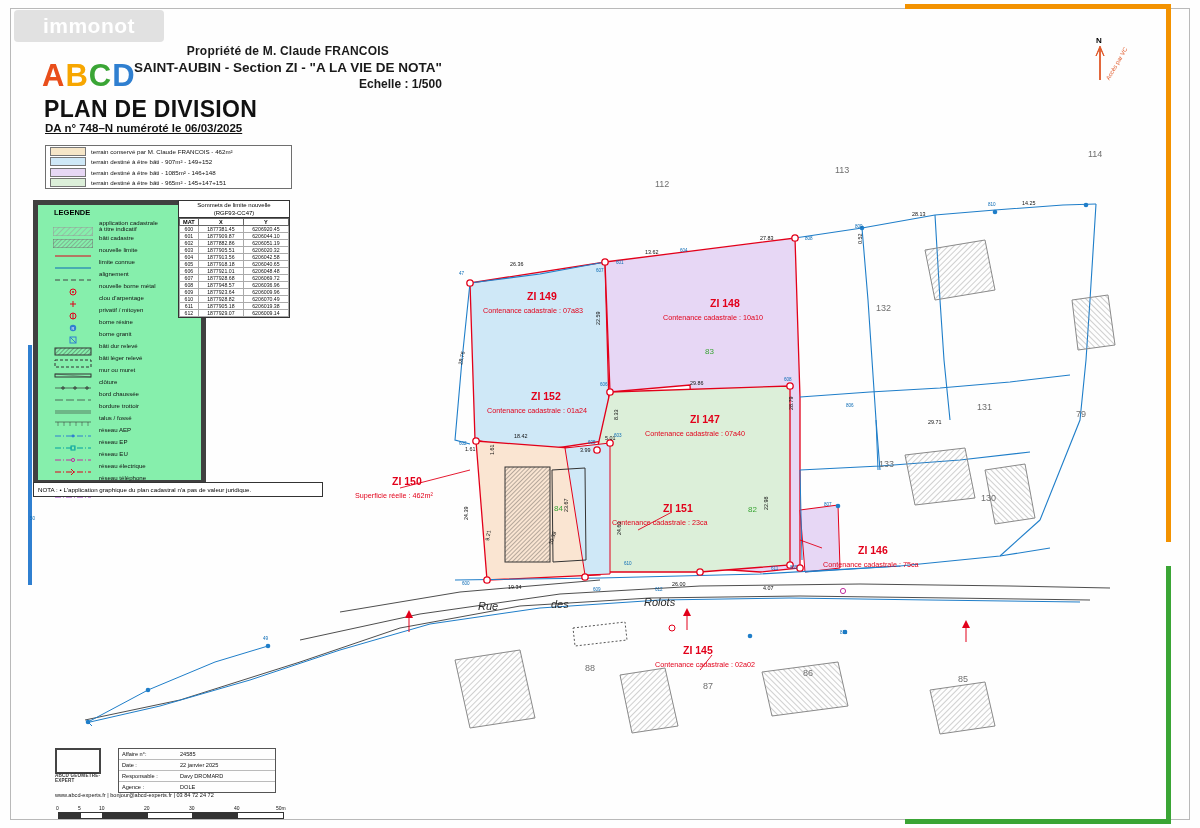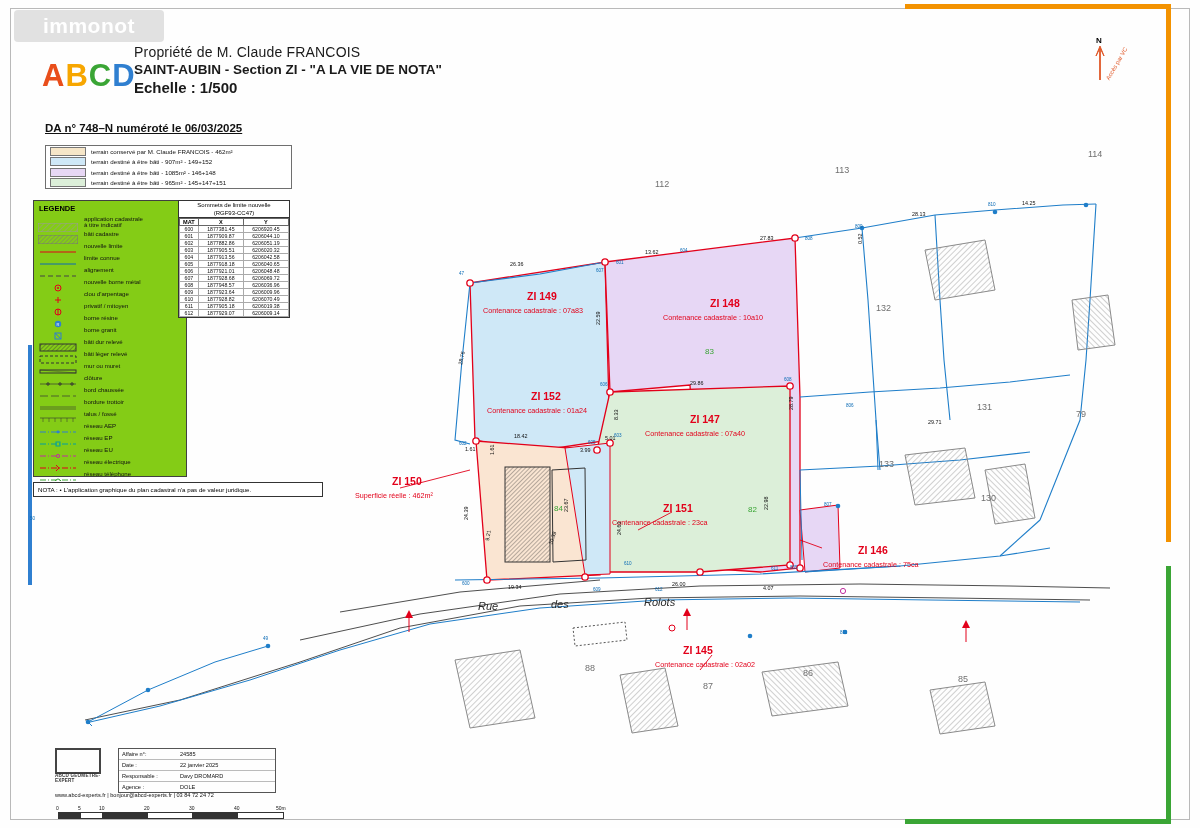--- a/index.html
+++ b/index.html
@@ -22,34 +22,34 @@
     position:absolute;left:14px;top:10px;width:150px;height:32px;
     background:rgba(200,200,200,.55);border-radius:4px;
     color:#ffffff;font-size:21px;font-weight:bold;letter-spacing:.5px;
     display:flex;align-items:center;justify-content:center;
   }
 
   
   .logo{position:absolute;left:42px;top:58px;font-size:31px;font-weight:bold;color:#5b5b5b;letter-spacing:1px;}
   .logo .a{color:#e94e1b}.logo .b{color:#f7a600}.logo .c{color:#3aa535}.logo .d{color:#2f7fd0}
   .hdr{position:absolute;left:134px;top:44px;}
-  .hdr .l1{font-size:14px;font-weight:normal;color:#1a1a1a;letter-spacing:.2px;}
+  .hdr .l1{font-size:12px;font-weight:bold;color:#1a1a1a;letter-spacing:.2px;text-align:center;}
   .hdr .l2{font-size:13.5px;font-weight:bold;color:#1a1a1a;margin-top:2px;}
-  .hdr .l3{font-size:15px;font-weight:bold;color:#1a1a1a;margin-top:2px;}
+  .hdr .l3{font-size:12px;font-weight:bold;color:#1a1a1a;margin-top:2px;text-align:right;}
   .title{position:absolute;left:44px;top:96px;font-size:23px;font-weight:bold;color:#111;letter-spacing:.3px;}
   .subtitle{position:absolute;left:45px;top:122px;font-size:11.5px;font-weight:bold;color:#111;text-decoration:underline;}
 
   
   .colorkey{position:absolute;left:45px;top:145px;width:245px;border:1px solid #6f6f6f;background:#fff;}
   .colorkey .row{display:flex;align-items:center;height:10.5px;padding:0 2px;}
   .colorkey .sw{width:34px;height:7px;margin:0 5px 0 2px;border:1px solid #777;}
   .colorkey .tx{font-size:6.2px;color:#111;white-space:nowrap;}
 
   
-  .legend{position:absolute;left:33px;top:200px;width:152px;height:275px;border:1px solid #404040;background:#84cc16;}
+  .legend{position:absolute;left:33px;top:200px;width:152px;height:275px;border:5px solid #404040;background:#86efac;padding-left:11px;}
   .legend .lt{font-size:7.5px;font-weight:bold;margin:3px 0 3px 5px;}
   .legend .lrow{display:flex;align-items:center;height:12px;padding-left:4px;}
   .legend .sym{width:40px;height:9px;margin-right:6px;flex:0 0 40px;position:relative;}
   .legend .lbl{font-size:6.1px;color:#111;line-height:1.05;white-space:nowrap;}
   .nota{position:absolute;left:33px;top:482px;width:280px;border:1px solid #333;background:#fff;font-size:6.2px;padding:3px 4px;}
 
   
   .coord{position:absolute;left:178px;top:200px;width:110px;border:1px solid #333;background:#fff;}
   .coord .ch{font-size:6px;text-align:center;line-height:1.25;padding-top:1px;border-bottom:1px solid #333;}
   .coord table{border-collapse:collapse;width:100%;}
@@ -104,20 +104,21 @@
   <div class="watermark">immonot</div>
 
   <div class="logo">
     <span class="a">A</span><span class="b">B</span><span class="c">C</span><span class="d">D</span>
   </div>
   <div class="hdr">
     <div class="l1">Propriété de M. Claude FRANCOIS</div>
     <div class="l2">SAINT-AUBIN - Section ZI - "A LA VIE DE NOTA"</div>
     <div class="l3">Echelle : 1/500</div>
   </div>
+  <div class="title">PLAN DE DIVISION</div>
   <div class="subtitle">DA n° 748–N numéroté le 06/03/2025</div>
 
   <div class="colorkey">
     <div class="row">
       <div class="sw" style="background:#f6e6c8"></div>
       <div class="tx">terrain conservé par M. Claude FRANCOIS - 462m²</div>
     </div>
     <div class="row">
       <div class="sw" style="background:#cfe8f7"></div>
       <div class="tx">terrain destiné à être bâti - 907m² - 149+152</div>

